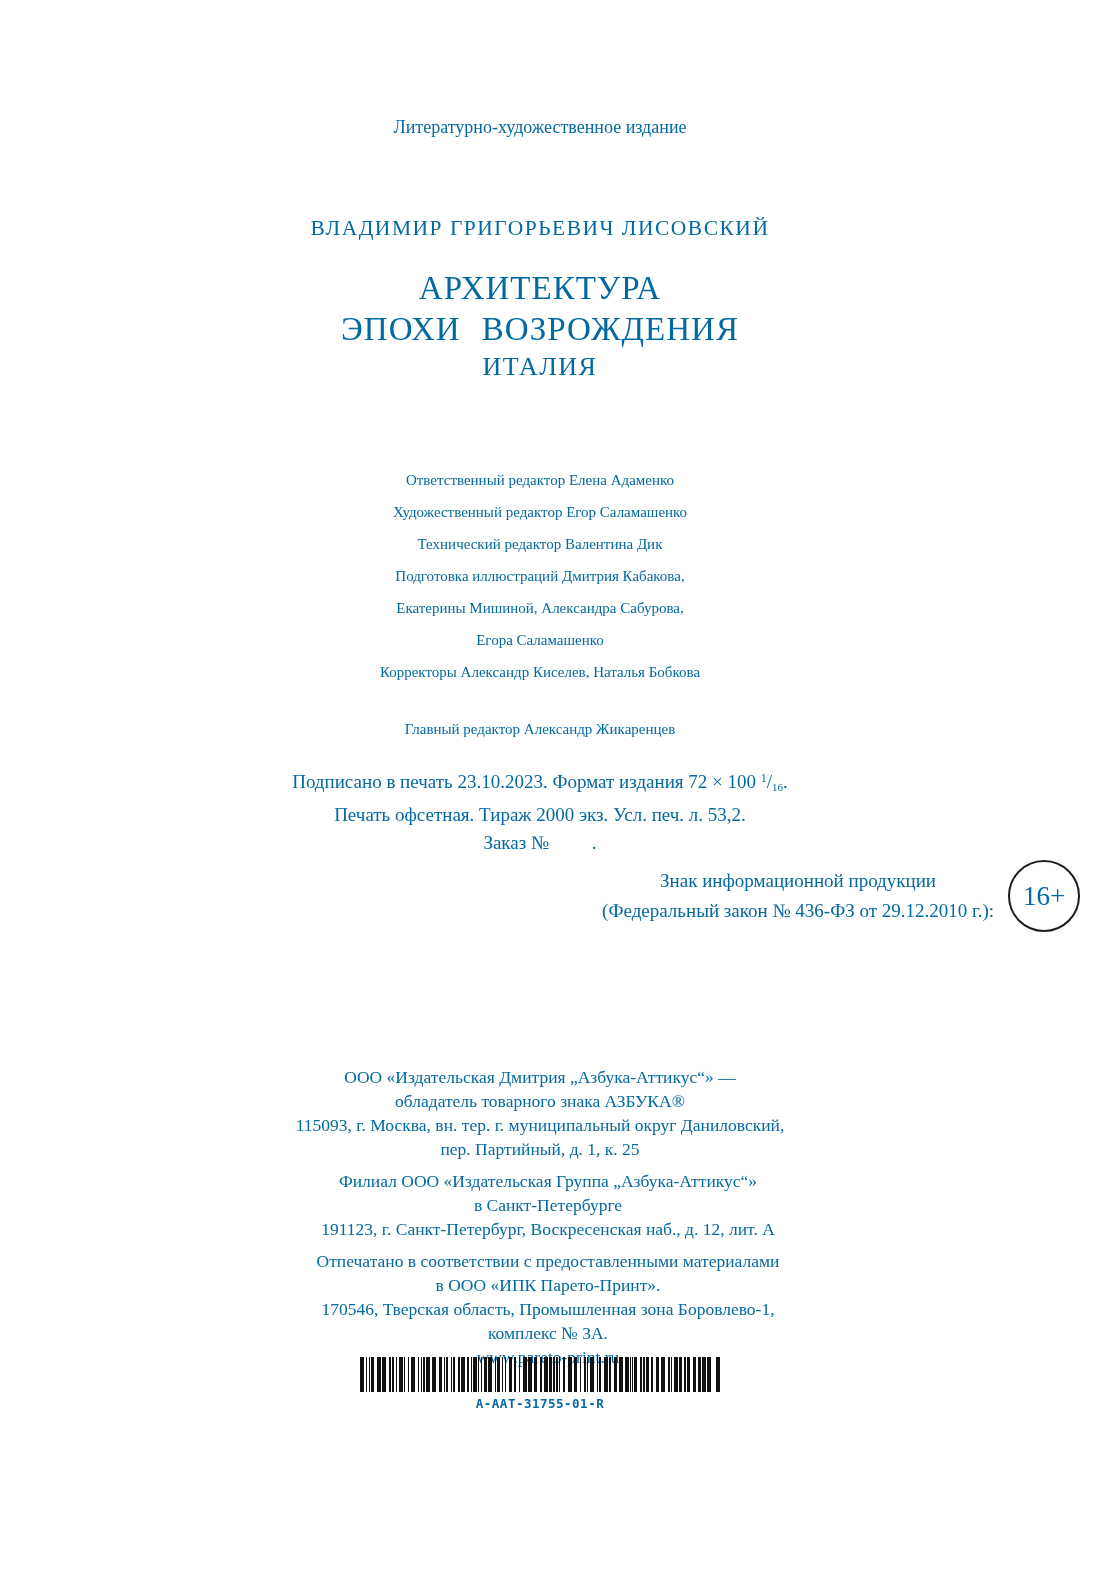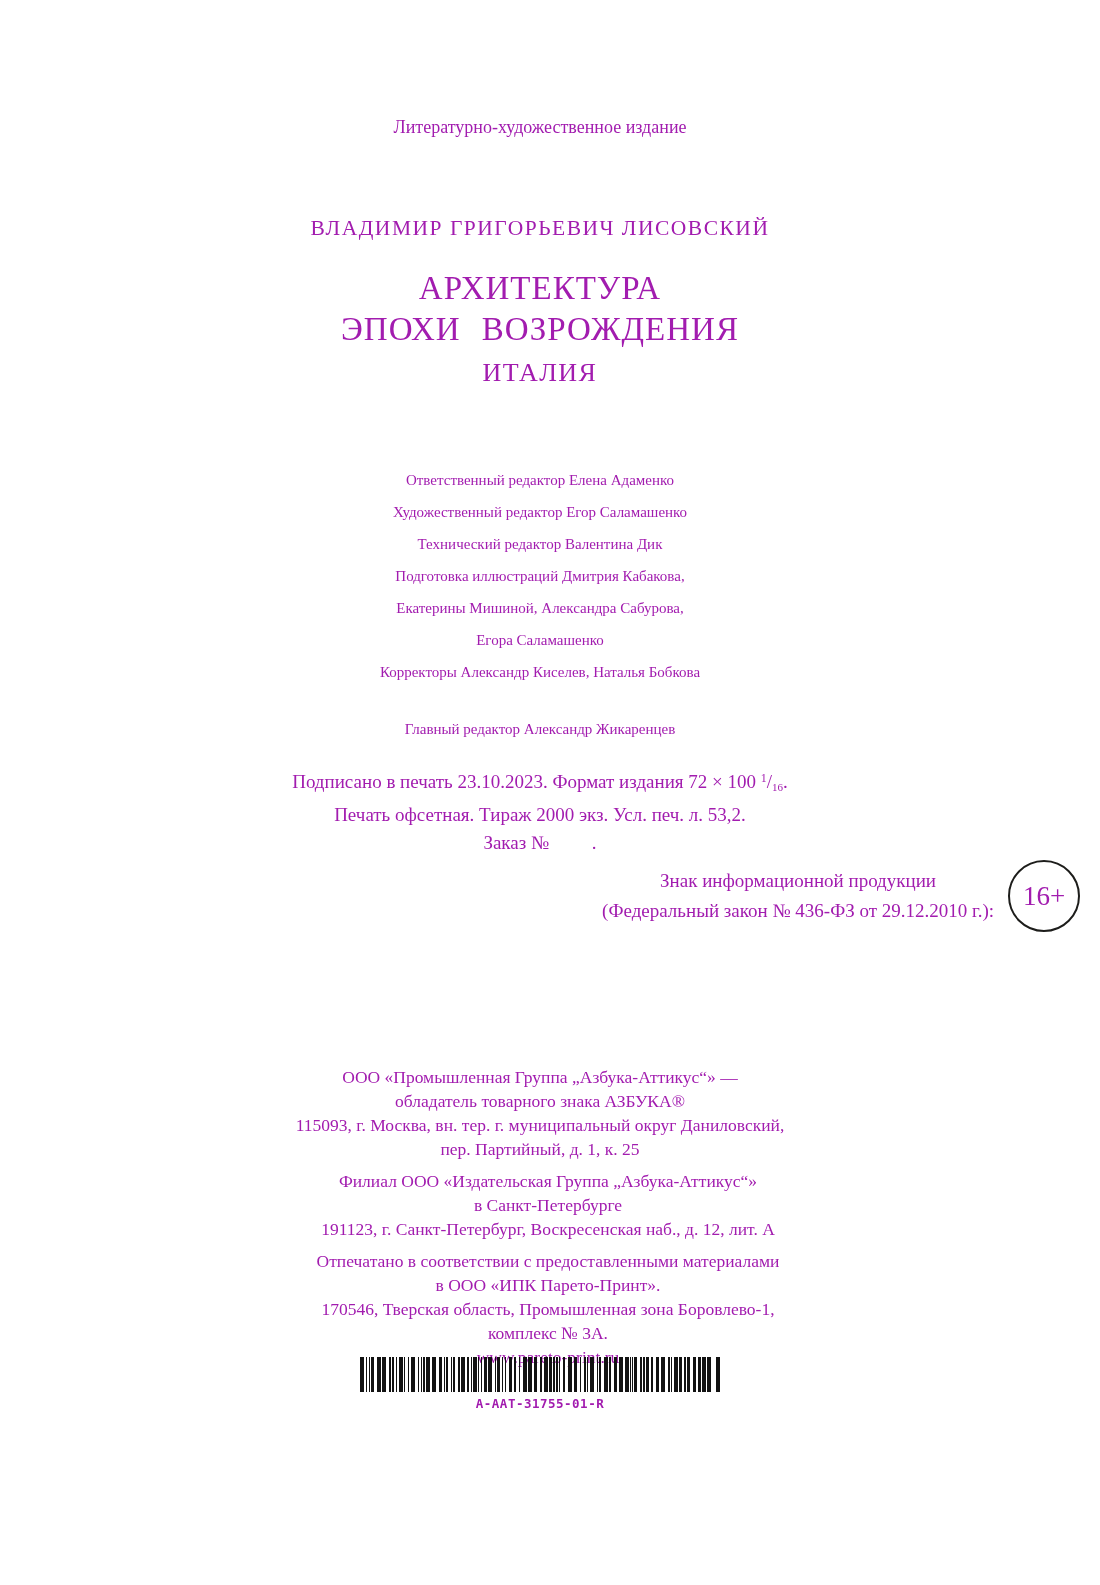--- a/index.html
+++ b/index.html
@@ -3,35 +3,35 @@
 <meta charset="utf-8">
 <style>
   * { margin: 0; padding: 0; box-sizing: border-box; }
   html, body { background: #ffffff; }
   .page {
     position: relative;
     width: 1100px;
     height: 1585px;
     margin: 0 auto;
     background: #ffffff;
-    color: #a21caf;
+    color: #0369a1;
     font-family: "Liberation Serif", serif;
     overflow: hidden;
   }
   .block {
     position: absolute;
     left: 0;
     width: 1080px;
     text-align: center;
   }
   .edition-type { top: 117px; font-size: 18px; }
   .author { top: 216px; font-size: 21.5px; letter-spacing: 1.5px; }
   .title-block { top: 268px; }
   .title-main { font-size: 33px; line-height: 41px; letter-spacing: 1px; word-spacing: 12px; text-align: center; }
-  .title-sub { font-size: 26px; line-height: 34px; margin-top: 6px; letter-spacing: 1.5px; }
+  .title-sub { font-size: 26px; line-height: 34px; letter-spacing: 1.5px; }
   .credits { top: 464px; font-size: 15px; line-height: 32px; }
   .credit-line.chief { margin-top: 25px; }
   .print-info { top: 764px; font-size: 19px; line-height: 28px; }
   .print-info sup { font-size: 12px; vertical-align: 6px; letter-spacing: 0; }
   .print-info sub { font-size: 11px; vertical-align: -3px; letter-spacing: 0; }
   .age-mark { top: 860px; display: flex; justify-content: flex-end; align-items: center; gap: 14px; font-size: 19px; }
   .age-text { line-height: 30px; text-align: center; }
   .age-badge {
     width: 72px; height: 72px;
     border: 2.5px solid #1d1d1b;
@@ -88,21 +88,21 @@
   <div class="block age-mark">
     <div class="age-text">
       <div>Знак информационной продукции</div>
       <div>(Федеральный закон № 436-ФЗ от 29.12.2010 г.):</div>
     </div>
     <div class="age-badge">16+</div>
   </div>
 
   <div class="block publisher">
     <div class="pub-group">
-      <div>ООО «Промышленная Группа „Азбука-Аттикус“» —</div>
+      <div>ООО «Издательская Дмитрия „Азбука-Аттикус“» —</div>
       <div>обладатель товарного знака АЗБУКА®</div>
       <div>115093, г. Москва, вн. тер. г. муниципальный округ Даниловский,</div>
       <div>пер. Партийный, д. 1, к. 25</div>
     </div>
     <div class="pub-group">
       <div>Филиал ООО «Издательская Группа „Азбука-Аттикус“»</div>
       <div>в Санкт-Петербурге</div>
       <div>191123, г. Санкт-Петербург, Воскресенская наб., д. 12, лит. А</div>
     </div>
     <div class="pub-group">

